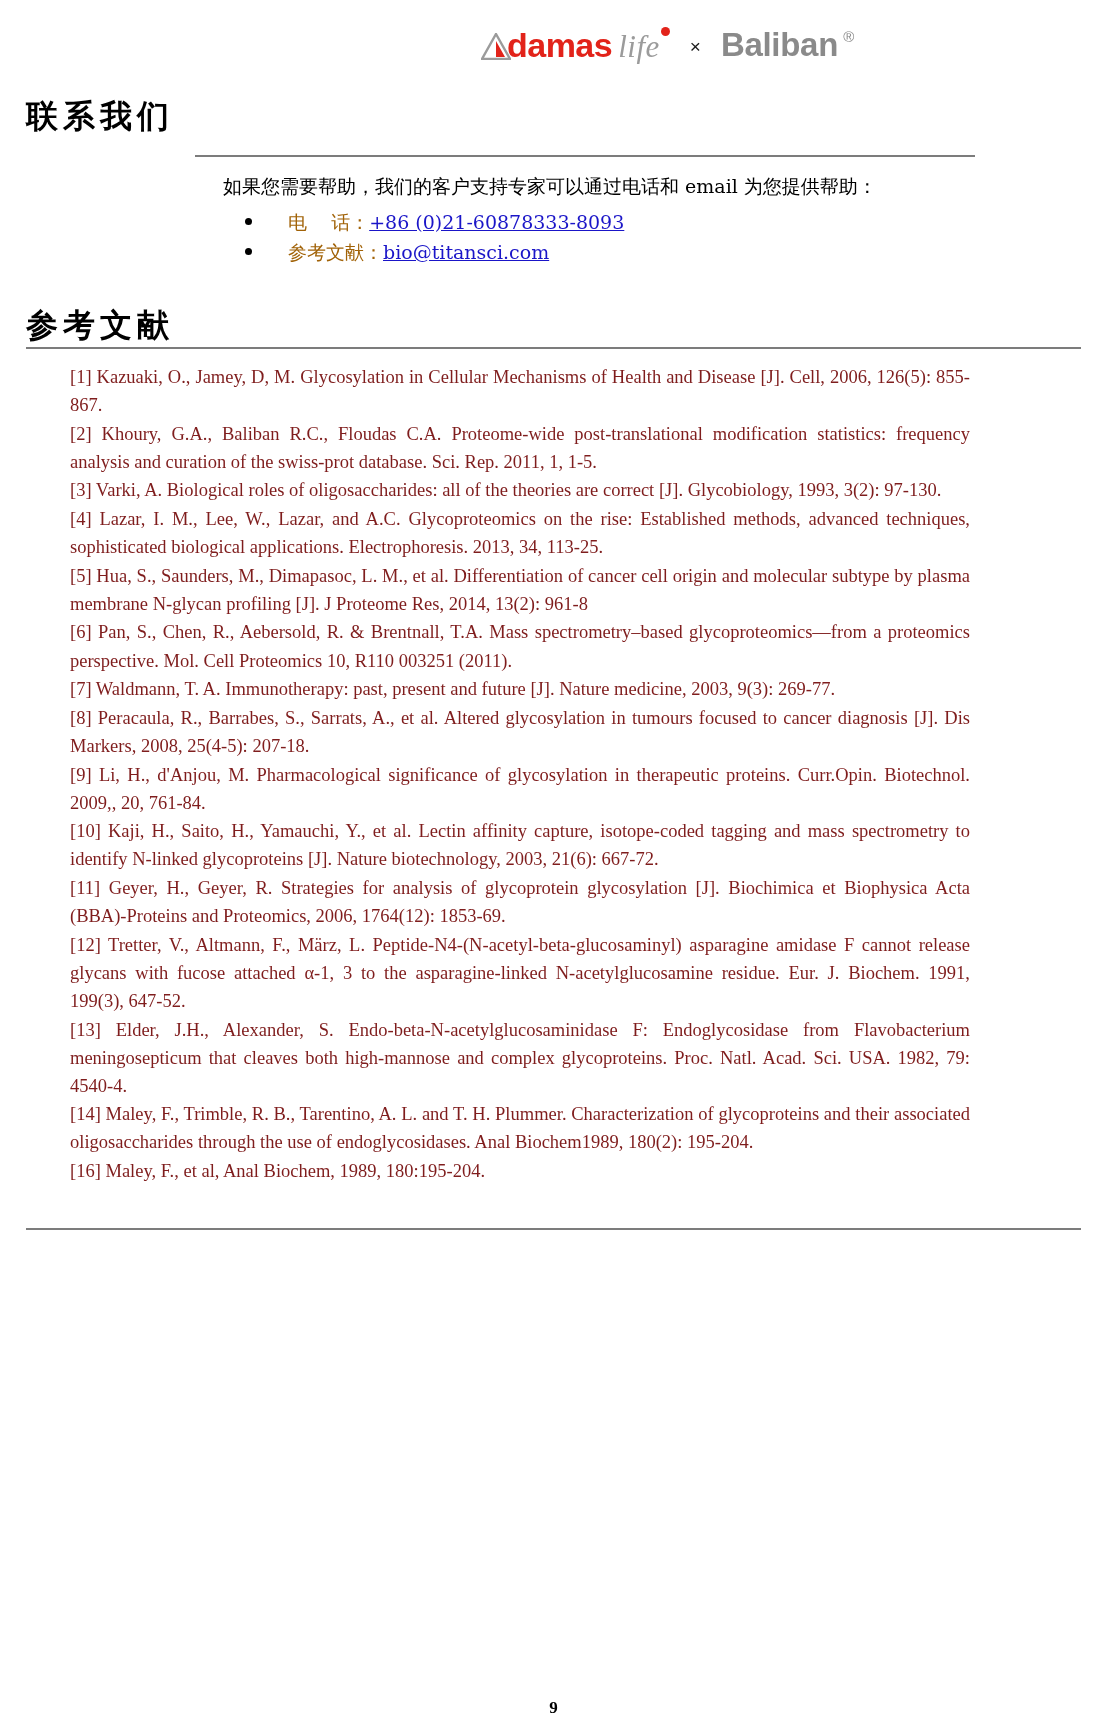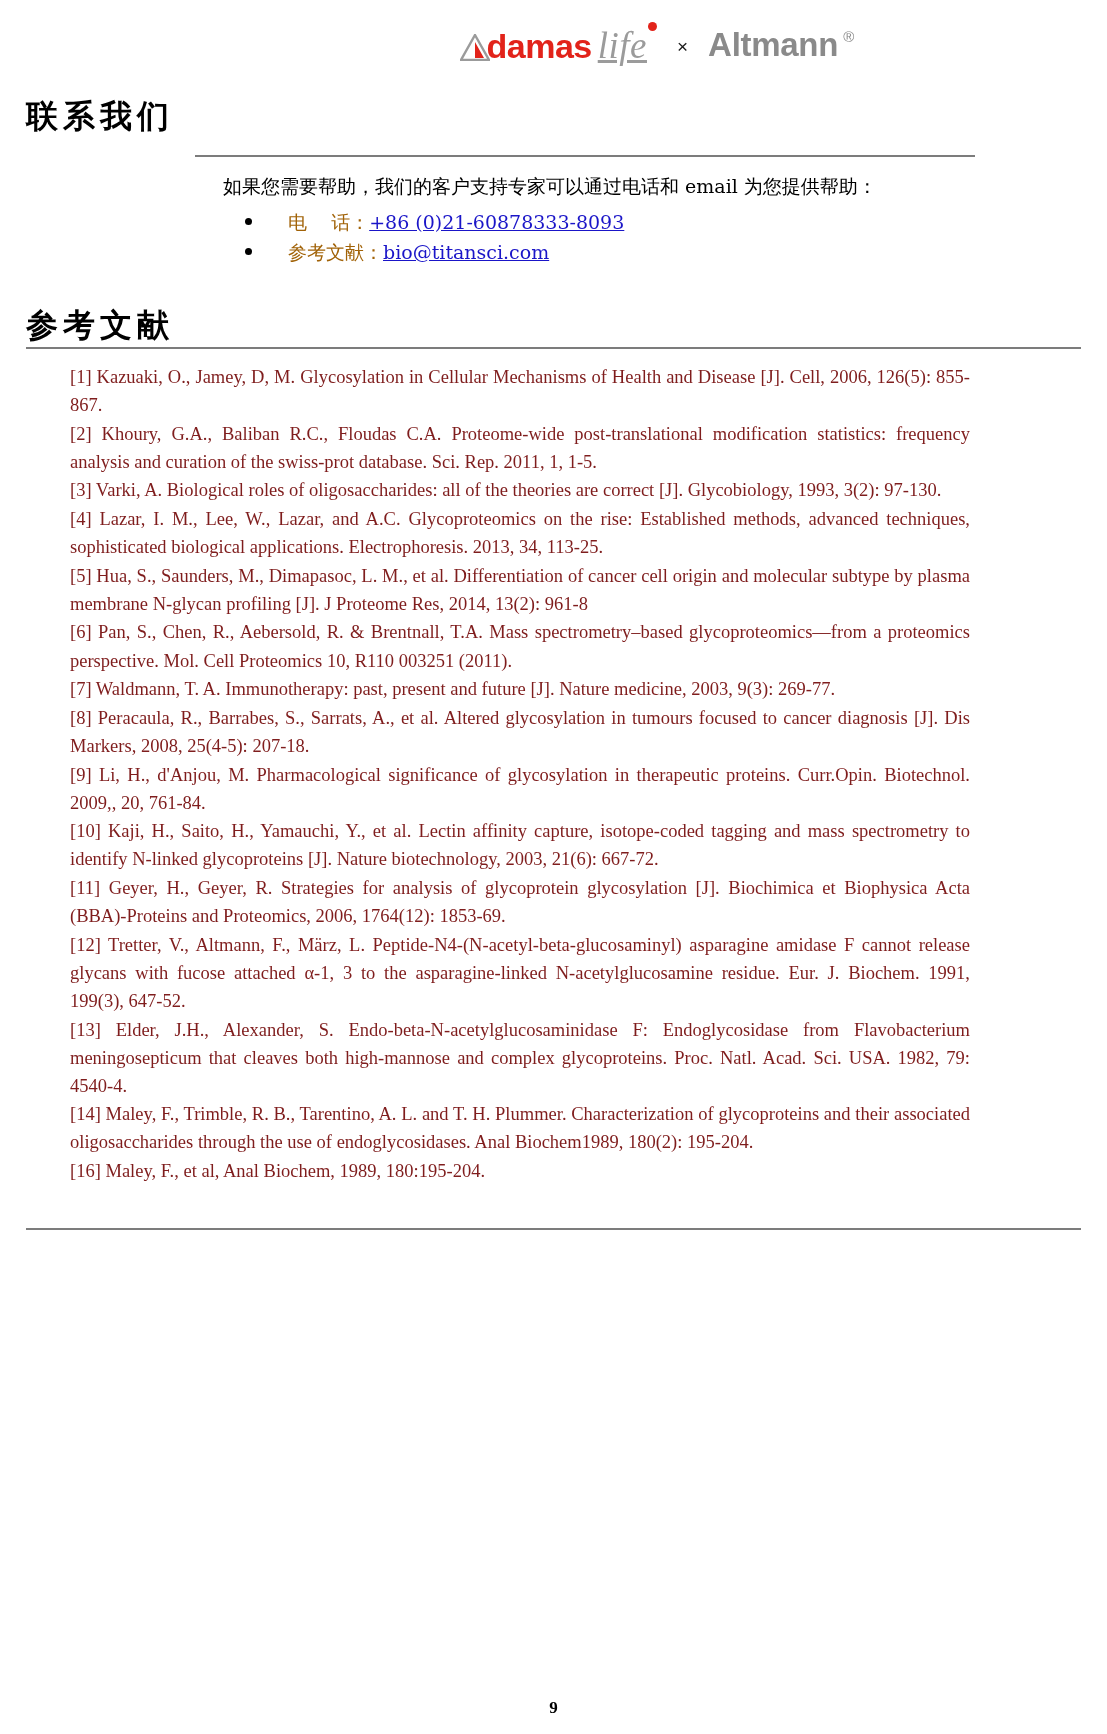--- a/index.html
+++ b/index.html
@@ -50,26 +50,25 @@
     font-family: "Liberation Sans", "DejaVu Sans", sans-serif;
     font-weight: bold;
     font-size: 34px;
     color: #e2231a;
     letter-spacing: -0.5px;
     margin-left: -10px;
   }
   .life-word {
     font-family: "Liberation Serif", "DejaVu Serif", serif;
     font-style: italic;
-    font-size: 37px;
+    font-size: 31px;
     color: #9b9b9b;
     letter-spacing: 0.5px;
     position: relative;
     padding-right: 10px;
-    text-decoration: underline;
   }
   .life-word .reg-dot {
     position: absolute;
     top: -2px;
     right: 0;
     width: 9px;
     height: 9px;
     border-radius: 50%;
     background: #e2231a;
     font-size: 6px;
@@ -226,21 +225,21 @@
           <polygon points="15,1 29,26 1,26" fill="none" stroke="#9b9b9b" stroke-width="2.4"></polygon>
           <polygon points="15,8 24,24 15,24" fill="#e2231a"></polygon>
         </svg>
       </span>
       <span class="damas-word">damas</span>
       <span class="life-word"><span>life</span><span class="reg-dot"></span></span>
     </div>
 
     <span class="logo-x">×</span>
 
-    <span class="logo-rhino"><span>Altmann</span><span class="reg">®</span></span>
+    <span class="logo-rhino"><span>Baliban</span><span class="reg">®</span></span>
 
   </div>
 
   <div class="cn-heading" id="heading-contact">联系我们</div>
 
   <div class="contact-block">
     <div class="contact-rule"></div>
     <div class="contact-intro">如果您需要帮助，我们的客户支持专家可以通过电话和 email 为您提供帮助：</div>
     <ul class="contact-list">
       <li>

